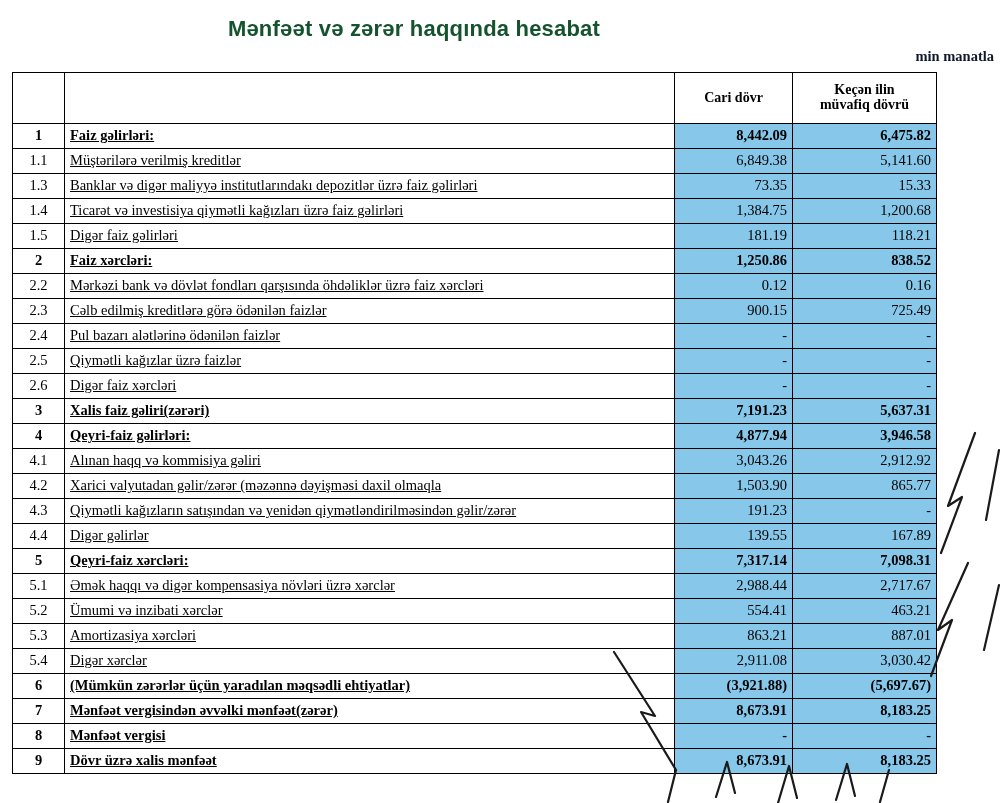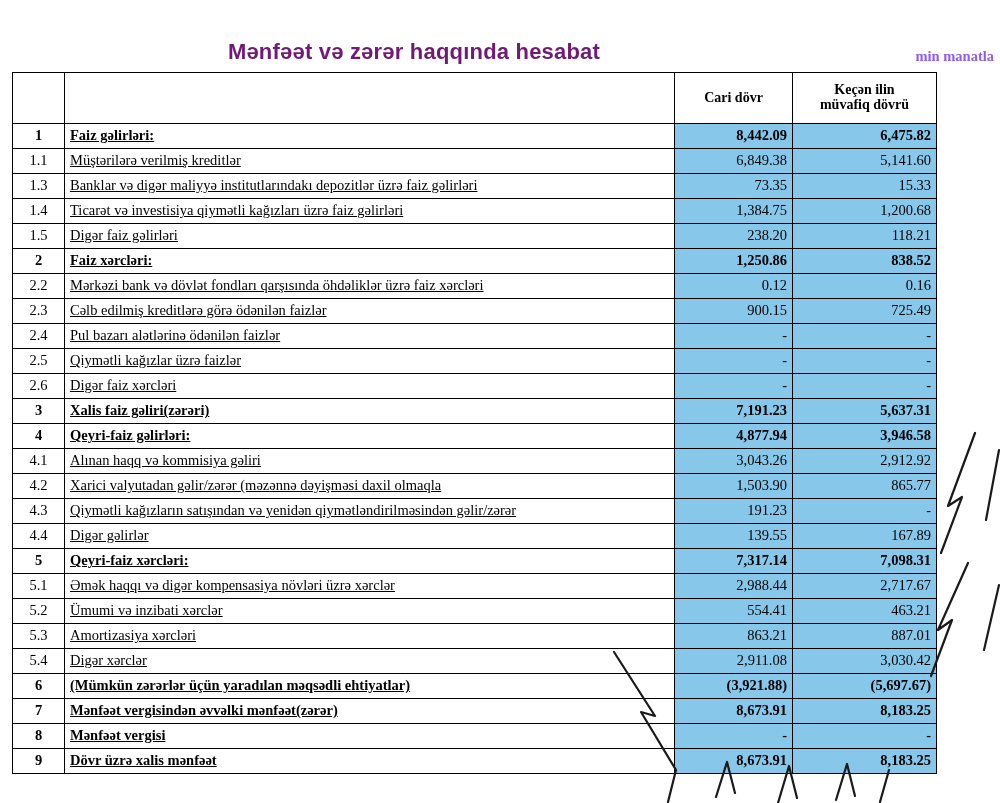--- a/index.html
+++ b/index.html
@@ -23,32 +23,31 @@
   }
   #doc-title {
     position: absolute;
     left: 0;
     top: 16px;
     width: 828px;
     text-align: center;
     font-family: "Liberation Sans", sans-serif;
     font-weight: bold;
     font-size: 22px;
-    color: #701a75;
+    color: #14532d;
     letter-spacing: 0.2px;
-    margin-top: 23px;
   }
   #unit-note {
     position: absolute;
     right: 6px;
     top: 48px;
     font-family: "Liberation Serif", serif;
     font-weight: bold;
     font-size: 14.5px;
-    color: #8b5cf6;
+    color: #0f172a;
   }
   table.report {
     position: absolute;
     left: 12px;
     top: 72px;
     width: 924px;
     border-collapse: collapse;
     table-layout: fixed;
     font-size: 14.5px;
   }
@@ -146,21 +145,21 @@
         </tr>
         <tr>
           <td class="num-cell">1.4</td>
           <td class="label-cell">Ticarət və investisiya qiymətli kağızları üzrə faiz gəlirləri</td>
           <td class="val-cell">1,384.75</td>
           <td class="val-cell">1,200.68</td>
         </tr>
         <tr>
           <td class="num-cell">1.5</td>
           <td class="label-cell">Digər faiz gəlirləri</td>
-          <td class="val-cell">238.20</td>
+          <td class="val-cell">181.19</td>
           <td class="val-cell">118.21</td>
         </tr>
         <tr class="bold">
           <td class="num-cell">2</td>
           <td class="label-cell">Faiz xərcləri:</td>
           <td class="val-cell">1,250.86</td>
           <td class="val-cell">838.52</td>
         </tr>
         <tr>
           <td class="num-cell">2.2</td>

